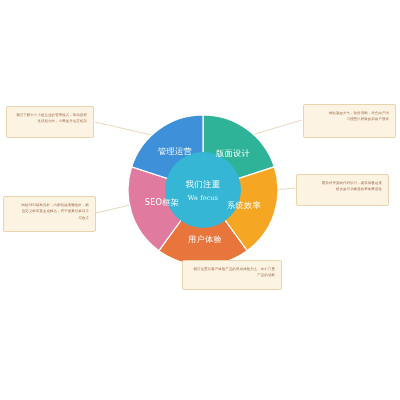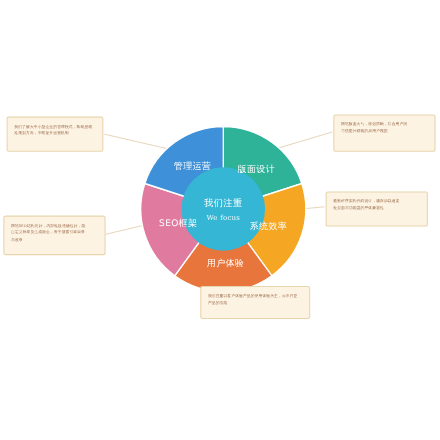--- a/index.html
+++ b/index.html
@@ -1,21 +1,21 @@
 <!DOCTYPE html>
 <html><head>
 <meta charset="utf-8">
 <style>
   html,body{margin:0;padding:0;}
   body{
     width:400px;height:400px;background:#ffffff;
     font-family:"DejaVu Sans","Liberation Sans",sans-serif;
     overflow:hidden;position:relative;
   }
-  #canvas{position:absolute;left:0;top:0;width:400px;height:400px;}
+  #canvas{position:absolute;left:0;top:0;width:400px;height:400px;text-align:right;}
 
   
   .callout{
     position:absolute;
     background:#fdf3e3;
     border:1px solid #e8d5ae;
     border-radius:2px;
     box-sizing:border-box;
     color:#9a6a4a;
     font-size:3.4px;

